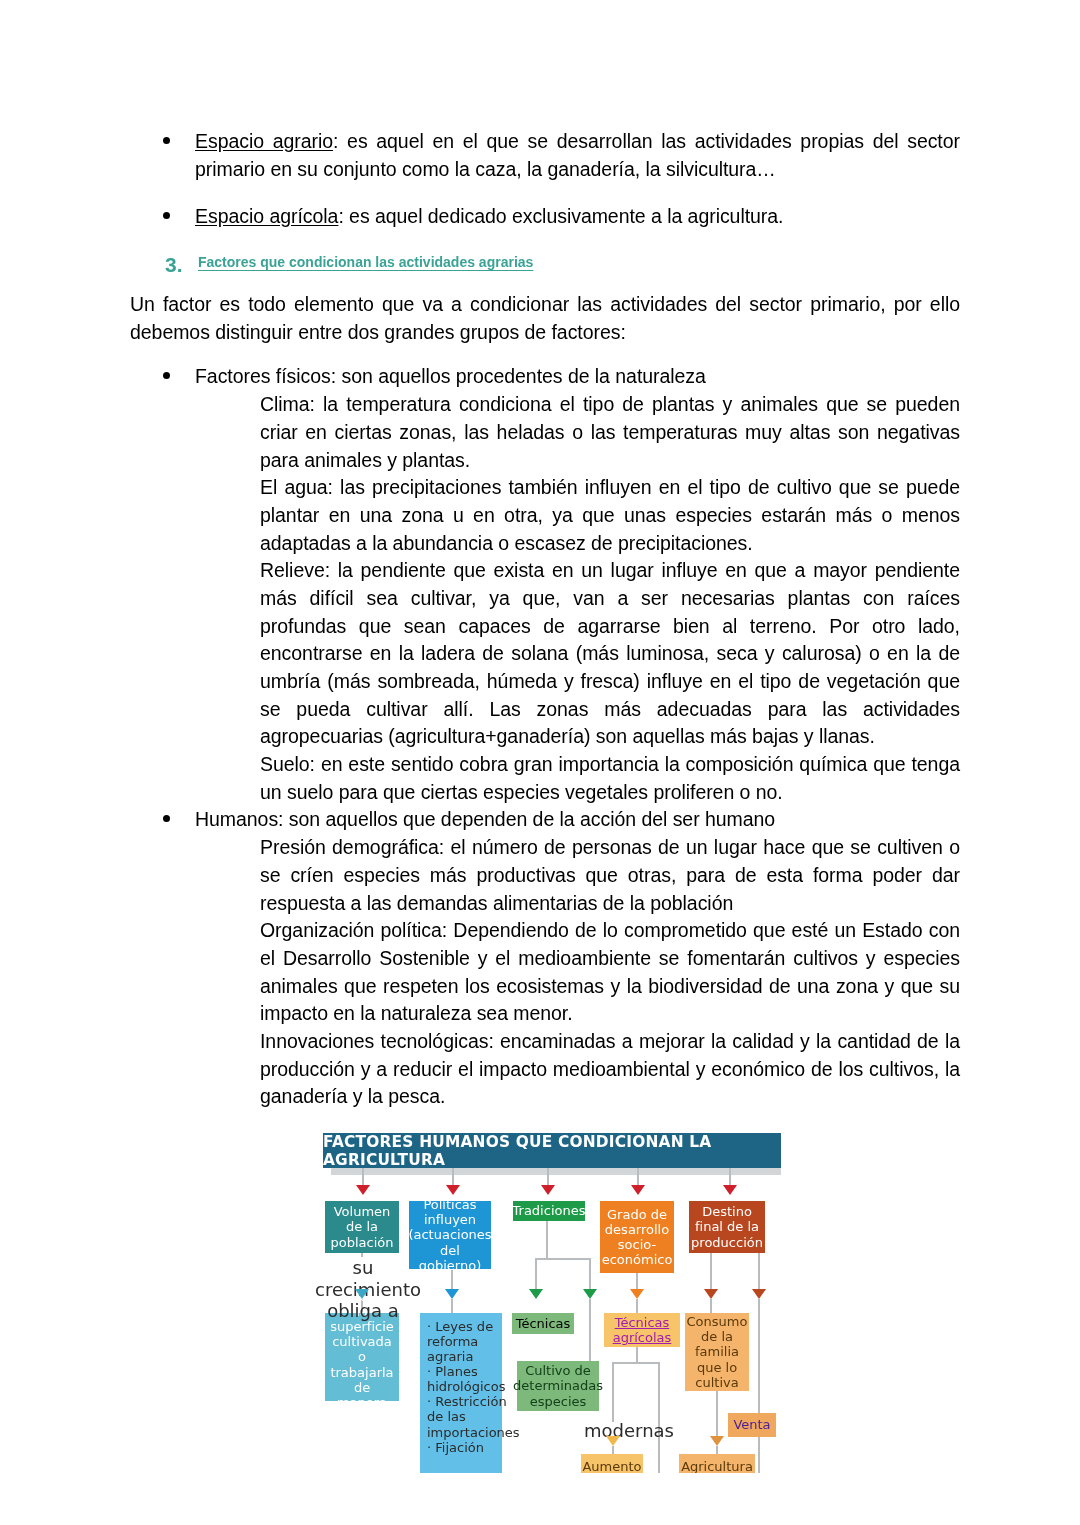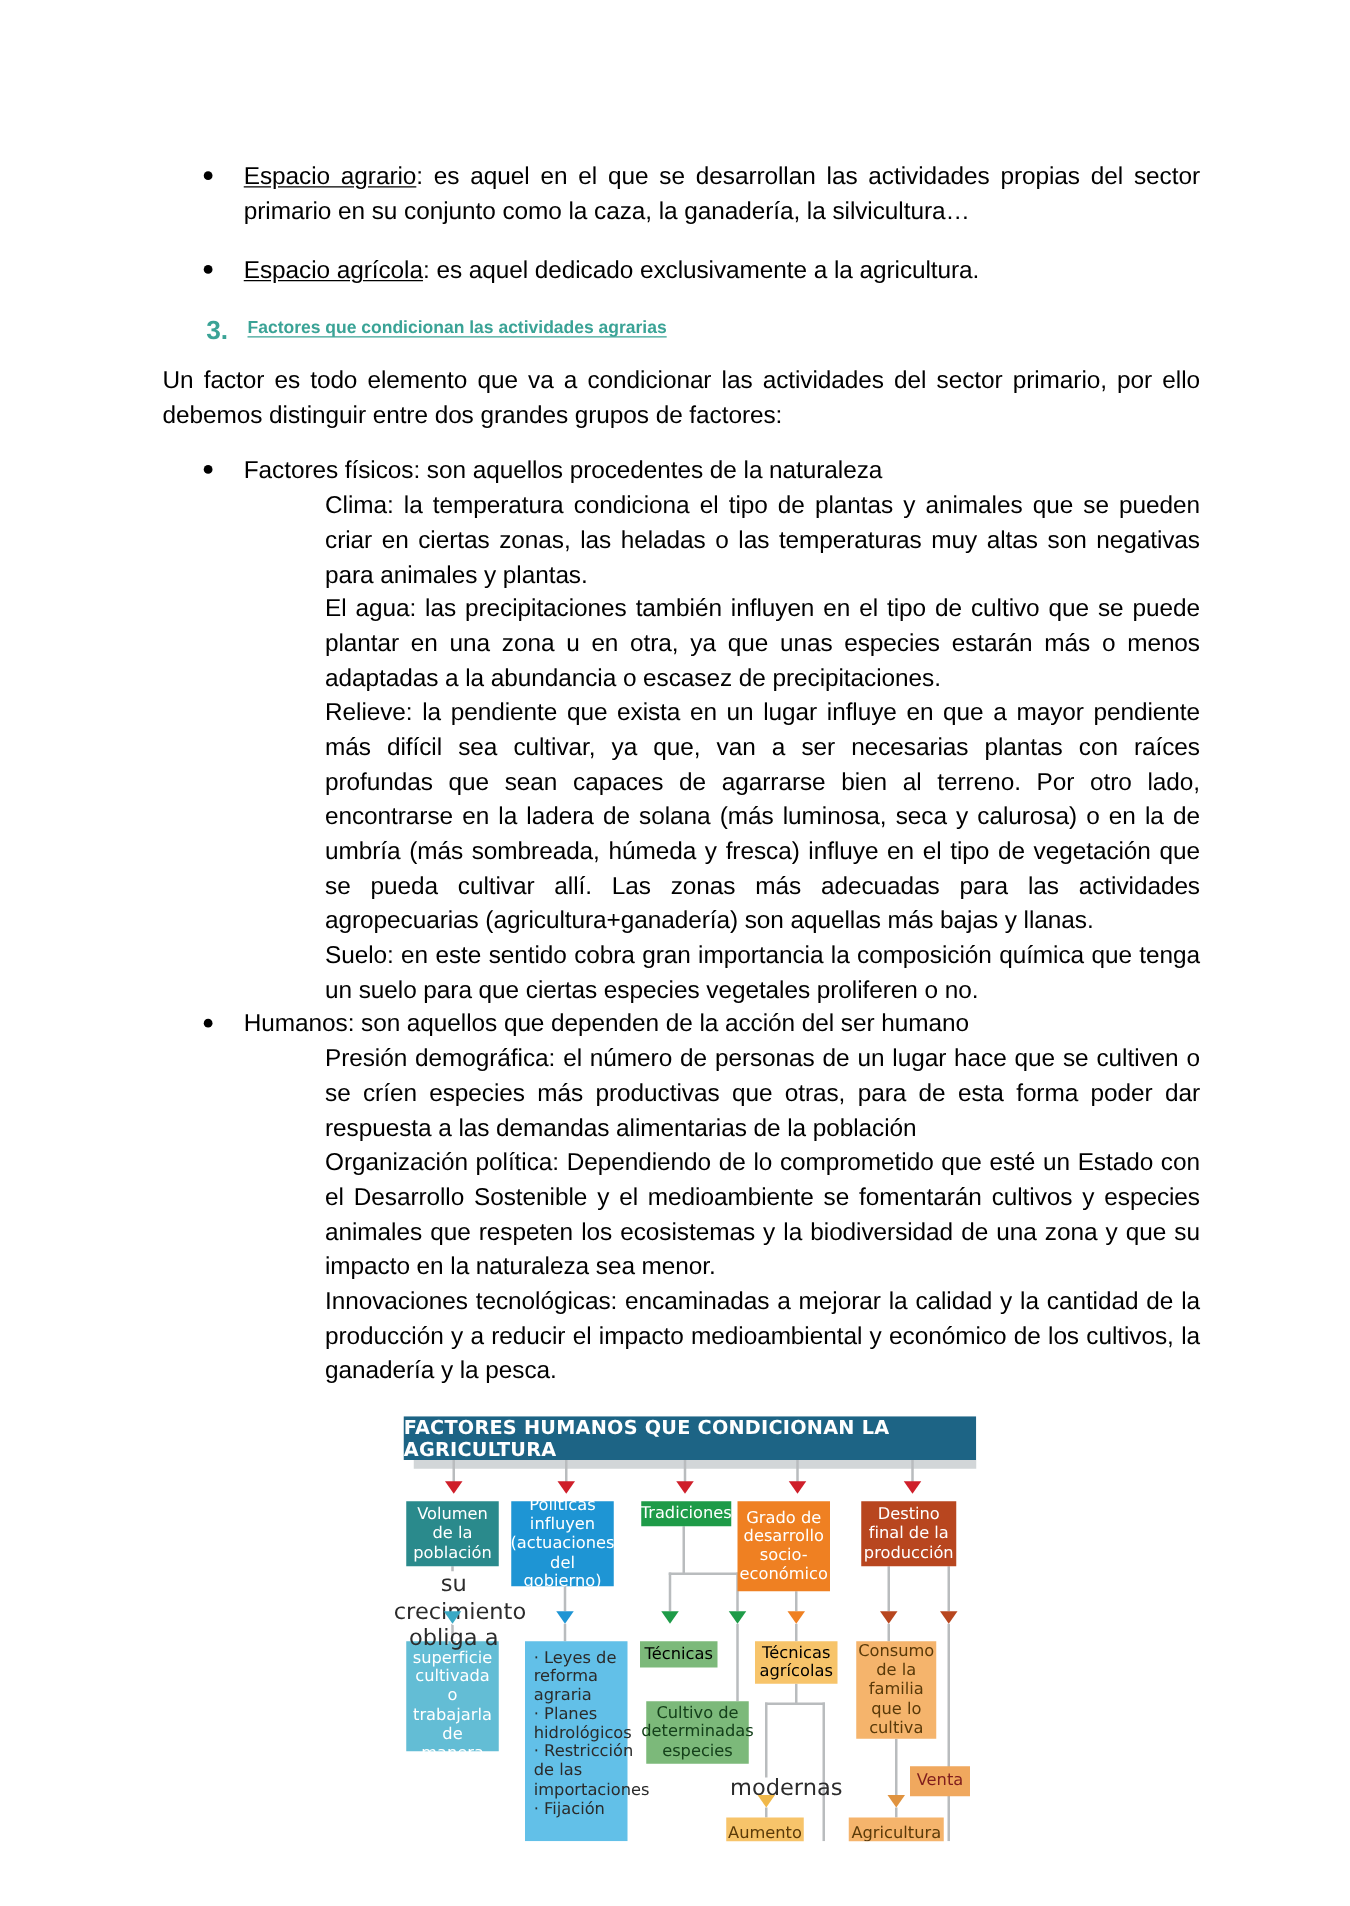--- a/index.html
+++ b/index.html
@@ -282,27 +282,27 @@
 
     <div class="arrow" style="left:220px; top:156px; border-top:10px solid #1e9b48;"></div>
     <div class="arrow" style="left:274px; top:156px; border-top:10px solid #1e9b48;"></div>
 
     <div class="vline" style="left:280px; top:166px; height:62px;"></div>
 
     <div class="dbox ink" style="left:203px; top:180px; width:62px; height:21px; background:#7cb97a; color:#000000;">Técnicas</div>
 
     <div class="dbox ink" style="left:208px; top:228px; width:82px; height:50px; background:#7cb97a; color:#14401a;">Cultivo de determinadas especies</div>
 
-    <div class="dbox dark" style="left:281px; top:68px; width:74px; height:72px; background:#ef8022;">Grado de desarrollo socio-económico</div>
+    <div class="dbox dark" style="left:291px; top:68px; width:74px; height:72px; background:#ef8022;">Grado de desarrollo socio-económico</div>
 
     <div class="vline" style="left:327px; top:140px; height:16px;"></div>
     <div class="arrow" style="left:321px; top:156px; border-top:10px solid #ef8022;"></div>
     <div class="vline" style="left:327px; top:166px; height:14px;"></div>
 
-    <div class="dbox ink" style="left:295px; top:180px; width:66px; height:34px; background:#f7c46a; color:#000000;">Técnicas agrícolas</div>
+    <div class="dbox ink" style="left:295px; top:180px; width:76px; height:34px; background:#f7c46a; color:#a21caf;text-decoration:underline;">Técnicas agrícolas</div>
 
     <div class="vline" style="left:327px; top:214px; height:16px;"></div>
     <div class="hline" style="left:303px; top:229px; width:48px;"></div>
     <div class="vline" style="left:303px; top:229px; height:60px;"></div>
     <div class="vline" style="left:349px; top:229px; height:111px;"></div>
 
     <div class="caption" style="left:275px; top:287px; width:58px;">modernas</div>
 
     <div class="arrow" style="left:297px; top:303px; border-top:10px solid #f0b84a;"></div>
     <div class="vline" style="left:303px; top:313px; height:8px;"></div>
@@ -313,21 +313,21 @@
 
     <div class="vline" style="left:401px; top:120px; height:36px;"></div>
     <div class="vline" style="left:449px; top:120px; height:36px;"></div>
     <div class="arrow" style="left:395px; top:156px; border-top:10px solid #b8461f;"></div>
     <div class="arrow" style="left:443px; top:156px; border-top:10px solid #b8461f;"></div>
     <div class="vline" style="left:401px; top:166px; height:14px;"></div>
     <div class="vline" style="left:449px; top:166px; height:174px;"></div>
 
     <div class="dbox ink" style="left:376px; top:180px; width:64px; height:78px; background:#f5b46c; color:#5a3a09;">Consumo de la familia que lo cultiva</div>
 
-    <div class="dbox ink" style="left:419px; top:280px; width:48px; height:24px; background:#f0a85e; color:#7f1d1d;">Venta</div>
+    <div class="dbox ink" style="left:419px; top:280px; width:48px; height:24px; background:#f0a85e; color:#4c1d95;">Venta</div>
 
     <div class="vline" style="left:407px; top:258px; height:45px;"></div>
     <div class="arrow" style="left:401px; top:303px; border-top:10px solid #e0933f;"></div>
     <div class="vline" style="left:407px; top:313px; height:8px;"></div>
 
     <div class="dbox ink" style="left:370px; top:321px; width:76px; height:26px; background:#f5b46c; color:#5a3a09;">Agricultura</div>
 
   </div>
 
 </div>

